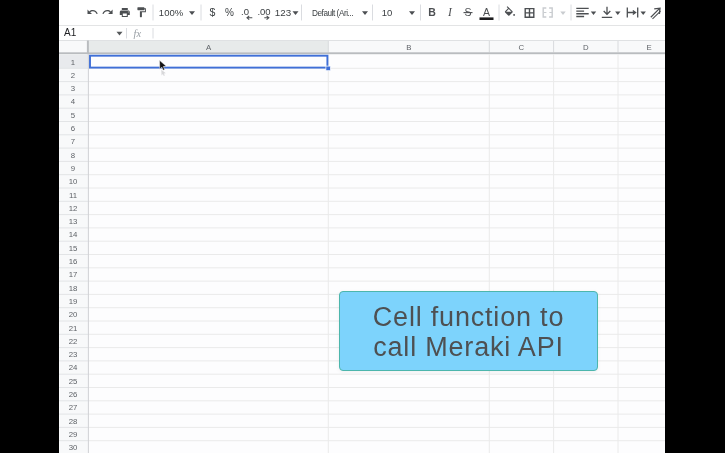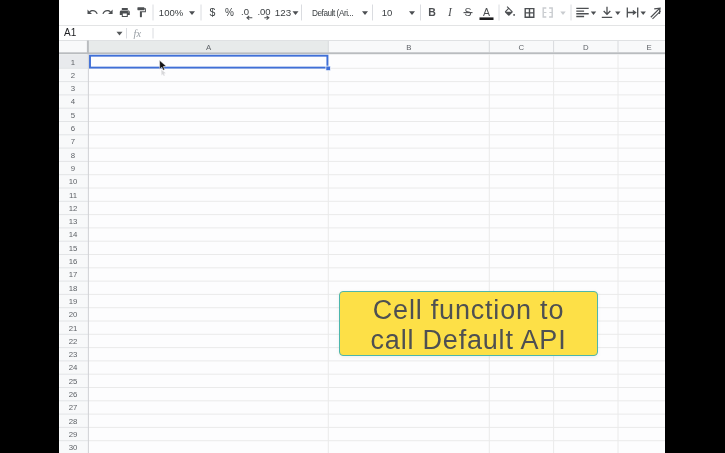--- a/index.html
+++ b/index.html
@@ -3,21 +3,21 @@
 <style>
   html,body{margin:0;padding:0}
   body{width:725px;height:453px;background:#000;position:relative;overflow:hidden;font-family:"Liberation Sans",sans-serif}
   .app{position:absolute;left:59px;top:0;width:606px;height:453px;background:#fdfdfe}
   .toolbar{position:absolute;left:59px;top:0;width:606px;height:25px;background:#fff;border-bottom:1px solid #e3e4e5}
   .fbar{position:absolute;left:59px;top:26px;width:606px;height:14px;background:#fff;border-bottom:1px solid #dfe1e3}
   .hdrrow{position:absolute;left:59px;top:40.5px;width:606px;height:13.7px;background:#f8f9fa}
   .hdrA{position:absolute;left:89px;top:40.5px;width:239.3px;height:11.8px;background:#e7eaea}
   .rowhdr{position:absolute;left:59px;top:54.2px;width:29.4px;height:398.8px;background:#f8f9fa}
   .row1{position:absolute;left:59px;top:54.9px;width:29.4px;height:13.3px;background:#e8eaed}
-  .tip{position:absolute;left:339px;top:290.8px;box-sizing:border-box;width:259px;height:65px;background:#fde047;border:1.8px solid #4db6ac;border-radius:4px;box-shadow:0 1px 4px rgba(0,0,0,0.06);display:flex;flex-direction:column;align-items:center;justify-content:center;padding-top:3px;font-size:27px;line-height:30px;color:#4e5052;letter-spacing:0.8px;text-align:center}
+  .tip{position:absolute;left:339px;top:290.8px;box-sizing:border-box;width:259px;height:80px;background:#7dd3fc;border:1.8px solid #4db6ac;border-radius:4px;box-shadow:0 1px 4px rgba(0,0,0,0.06);display:flex;flex-direction:column;align-items:center;justify-content:center;padding-top:3px;font-size:27px;line-height:30px;color:#4e5052;letter-spacing:0.8px;text-align:center}
   svg.ovl{position:absolute;left:0;top:0}
 </style></head>
 <body>
   <div class="app"></div>
   <div class="toolbar"></div>
   <div class="fbar"></div>
   <div class="hdrrow"></div>
   <div class="hdrA"></div>
   <div class="rowhdr"></div>
   <div class="row1"></div>
@@ -186,14 +186,14 @@
 <line x1="553.6" y1="54.2" x2="553.6" y2="453" stroke="#eaeaea" stroke-width="1"></line>
 <line x1="618.0" y1="54.2" x2="618.0" y2="453" stroke="#eaeaea" stroke-width="1"></line>
 <line x1="88.4" y1="54.2" x2="88.4" y2="453" stroke="#d0d2d5" stroke-width="1"></line>
 <rect x="90" y="55.7" width="237.4" height="11.9" fill="none" stroke="#3f6fd7" stroke-width="1.9"></rect>
 <rect x="325.9" y="66.1" width="4.6" height="4.6" fill="#3f6fd7" stroke="#fff" stroke-width="0.7"></rect>
 <path d="M159.5,60.3 l0.25,9.0 2.05,-2.15 1.35,3.15 1.55,-0.72 -1.35,-3.05 2.95,-0.28 Z" fill="#111" stroke="#fff" stroke-width="0.5"></path>
 <path d="M161.3,69.8 l0.25,5.6 1.35,-1.4 0.9,2.0 1.0,-0.45 -0.9,-2.0 1.95,-0.18 Z" fill="#9a9aa0" opacity="0.38"></path>
   </svg>
   <div class="tip">
     <div>Cell function to</div>
-    <div>call Default API</div>
+    <div>call Meraki API</div>
   </div>
 
 </body></html>

